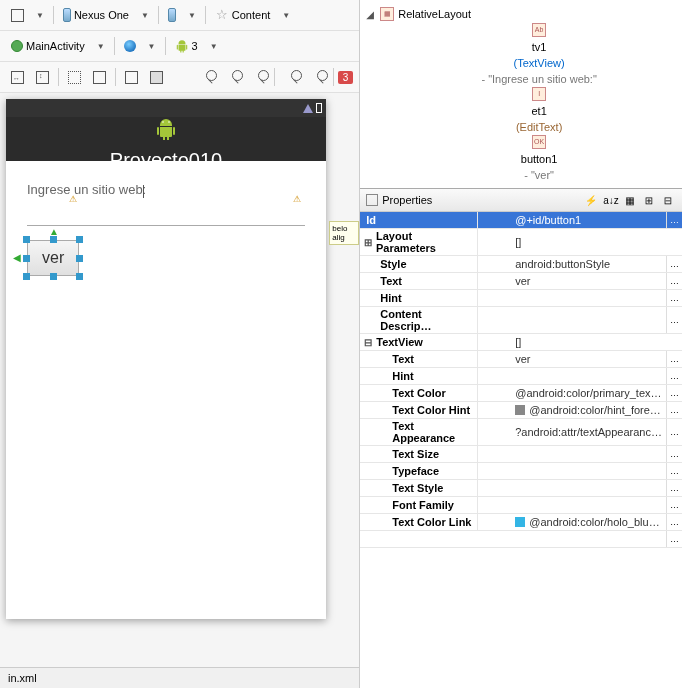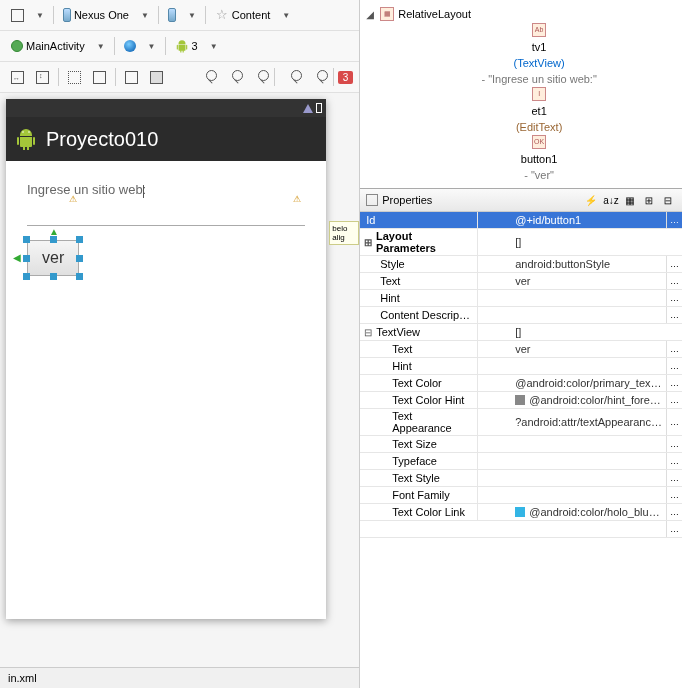--- a/index.html
+++ b/index.html
@@ -25,21 +25,21 @@
   .ic-zoom::after { content:""; position:absolute; width:5px; height:1px; background:#555; transform: rotate(45deg); left:9px; top:11px; }
   .ic-box { width:13px; height:13px; border:1px solid #555; position:relative; }
   .ic-box .arrs { position:absolute; font-size:7px; color:#555; }
   
   
   .design-wrap { flex: 1; padding: 6px; overflow: hidden; position: relative; }
   .device-frame { width: 320px; height: 520px; background: #fff; box-shadow: 0 2px 8px rgba(0,0,0,0.35); position: relative; }
   .status-bar { height: 18px; background: #333; display:flex; justify-content:flex-end; align-items:center; padding:0 4px; gap:3px; }
   .status-bar .tri { width:0; height:0; border-left:5px solid transparent; border-right:5px solid transparent; border-bottom:9px solid #99c; }
   .status-bar .batt { width:6px; height:10px; border:1px solid #fff; position:relative; }
-  .app-bar { height: 44px; background: #2b2b2b; display: flex; align-items: center; padding: 0 8px; gap: 8px; }
+  .app-bar { height: 44px; background: #2b2b2b; display: flex; align-items: center; padding: 0 8px; gap: 8px; flex-direction: column; }
   .app-bar .android-ic { width: 24px; height: 24px; }
   .app-bar .android-ic svg { width:24px; height:24px; }
   .app-title { color: #fff; font-size: 20px; }
   .canvas-area { position: relative; padding: 21px; }
   .tv-text { color: #666; font-size: 13px; }
   .cursor { display:inline-block; width:1px; height:13px; background:#555; vertical-align:middle; margin-left:-3px; }
   .et-line { border-bottom: 1px solid #aaa; height: 24px; margin-top: 4px; position:relative; }
   .warn { position:absolute; font-size:9px; color:#c80; }
   .sel-button { position: relative; margin-top: 14px; display:inline-block; }
   .sel-handle { width:7px; height:7px; background:#39c; position:absolute; }
@@ -64,21 +64,21 @@
   
   
   .props-wrap { flex:1; display:flex; flex-direction:column; border-top:1px solid #aaa; min-height:0; }
   .props-header { display:flex; align-items:center; padding:3px 6px; background:linear-gradient(#fafafa,#e8e8e8); border-bottom:1px solid #ccc; }
   .props-header .title { font-weight:normal; flex:1; }
   .props-header .hbtn { width:16px; height:16px; margin-left:3px; border:1px solid transparent; display:flex; align-items:center; justify-content:center; font-size:10px; cursor:pointer; }
   .props-table { flex:1; overflow-y:auto; font-size:11px; }
   .prow { display:flex; border-bottom:1px solid #e6e6e6; min-height:17px; align-items:stretch; }
   .prow.sel { background:#3875d7; color:#fff; }
   .prow.sel .pval { color:#fff; }
-  .pname { width:118px; padding:1px 4px 1px 6px; display:flex; align-items:center; border-right:1px solid #e6e6e6; }
+  .pname { width:118px; padding:1px 4px 1px 6px; display:flex; align-items:center; border-right:1px solid #e6e6e6;font-weight:bold; }
   .pname.ind1 { padding-left: 20px; }
   .pname.ind2 { padding-left: 32px; }
   .pval { flex:1; padding:1px 4px; color:#333; display:flex; align-items:center; overflow:hidden; text-overflow:ellipsis; white-space:nowrap;margin-left:33px; }
   .pbtn { width:16px; border-left:1px solid #ddd; display:flex; align-items:center; justify-content:center; font-size:9px; cursor:pointer; }
   .exp { width:12px; text-align:center; color:#555; font-size:10px; margin-right:2px; margin-left:-4px; }
   .colorchip { width:10px; height:10px; display:inline-block; margin-right:4px; vertical-align:middle; }
 </style>
 </head>
 <body>
 

